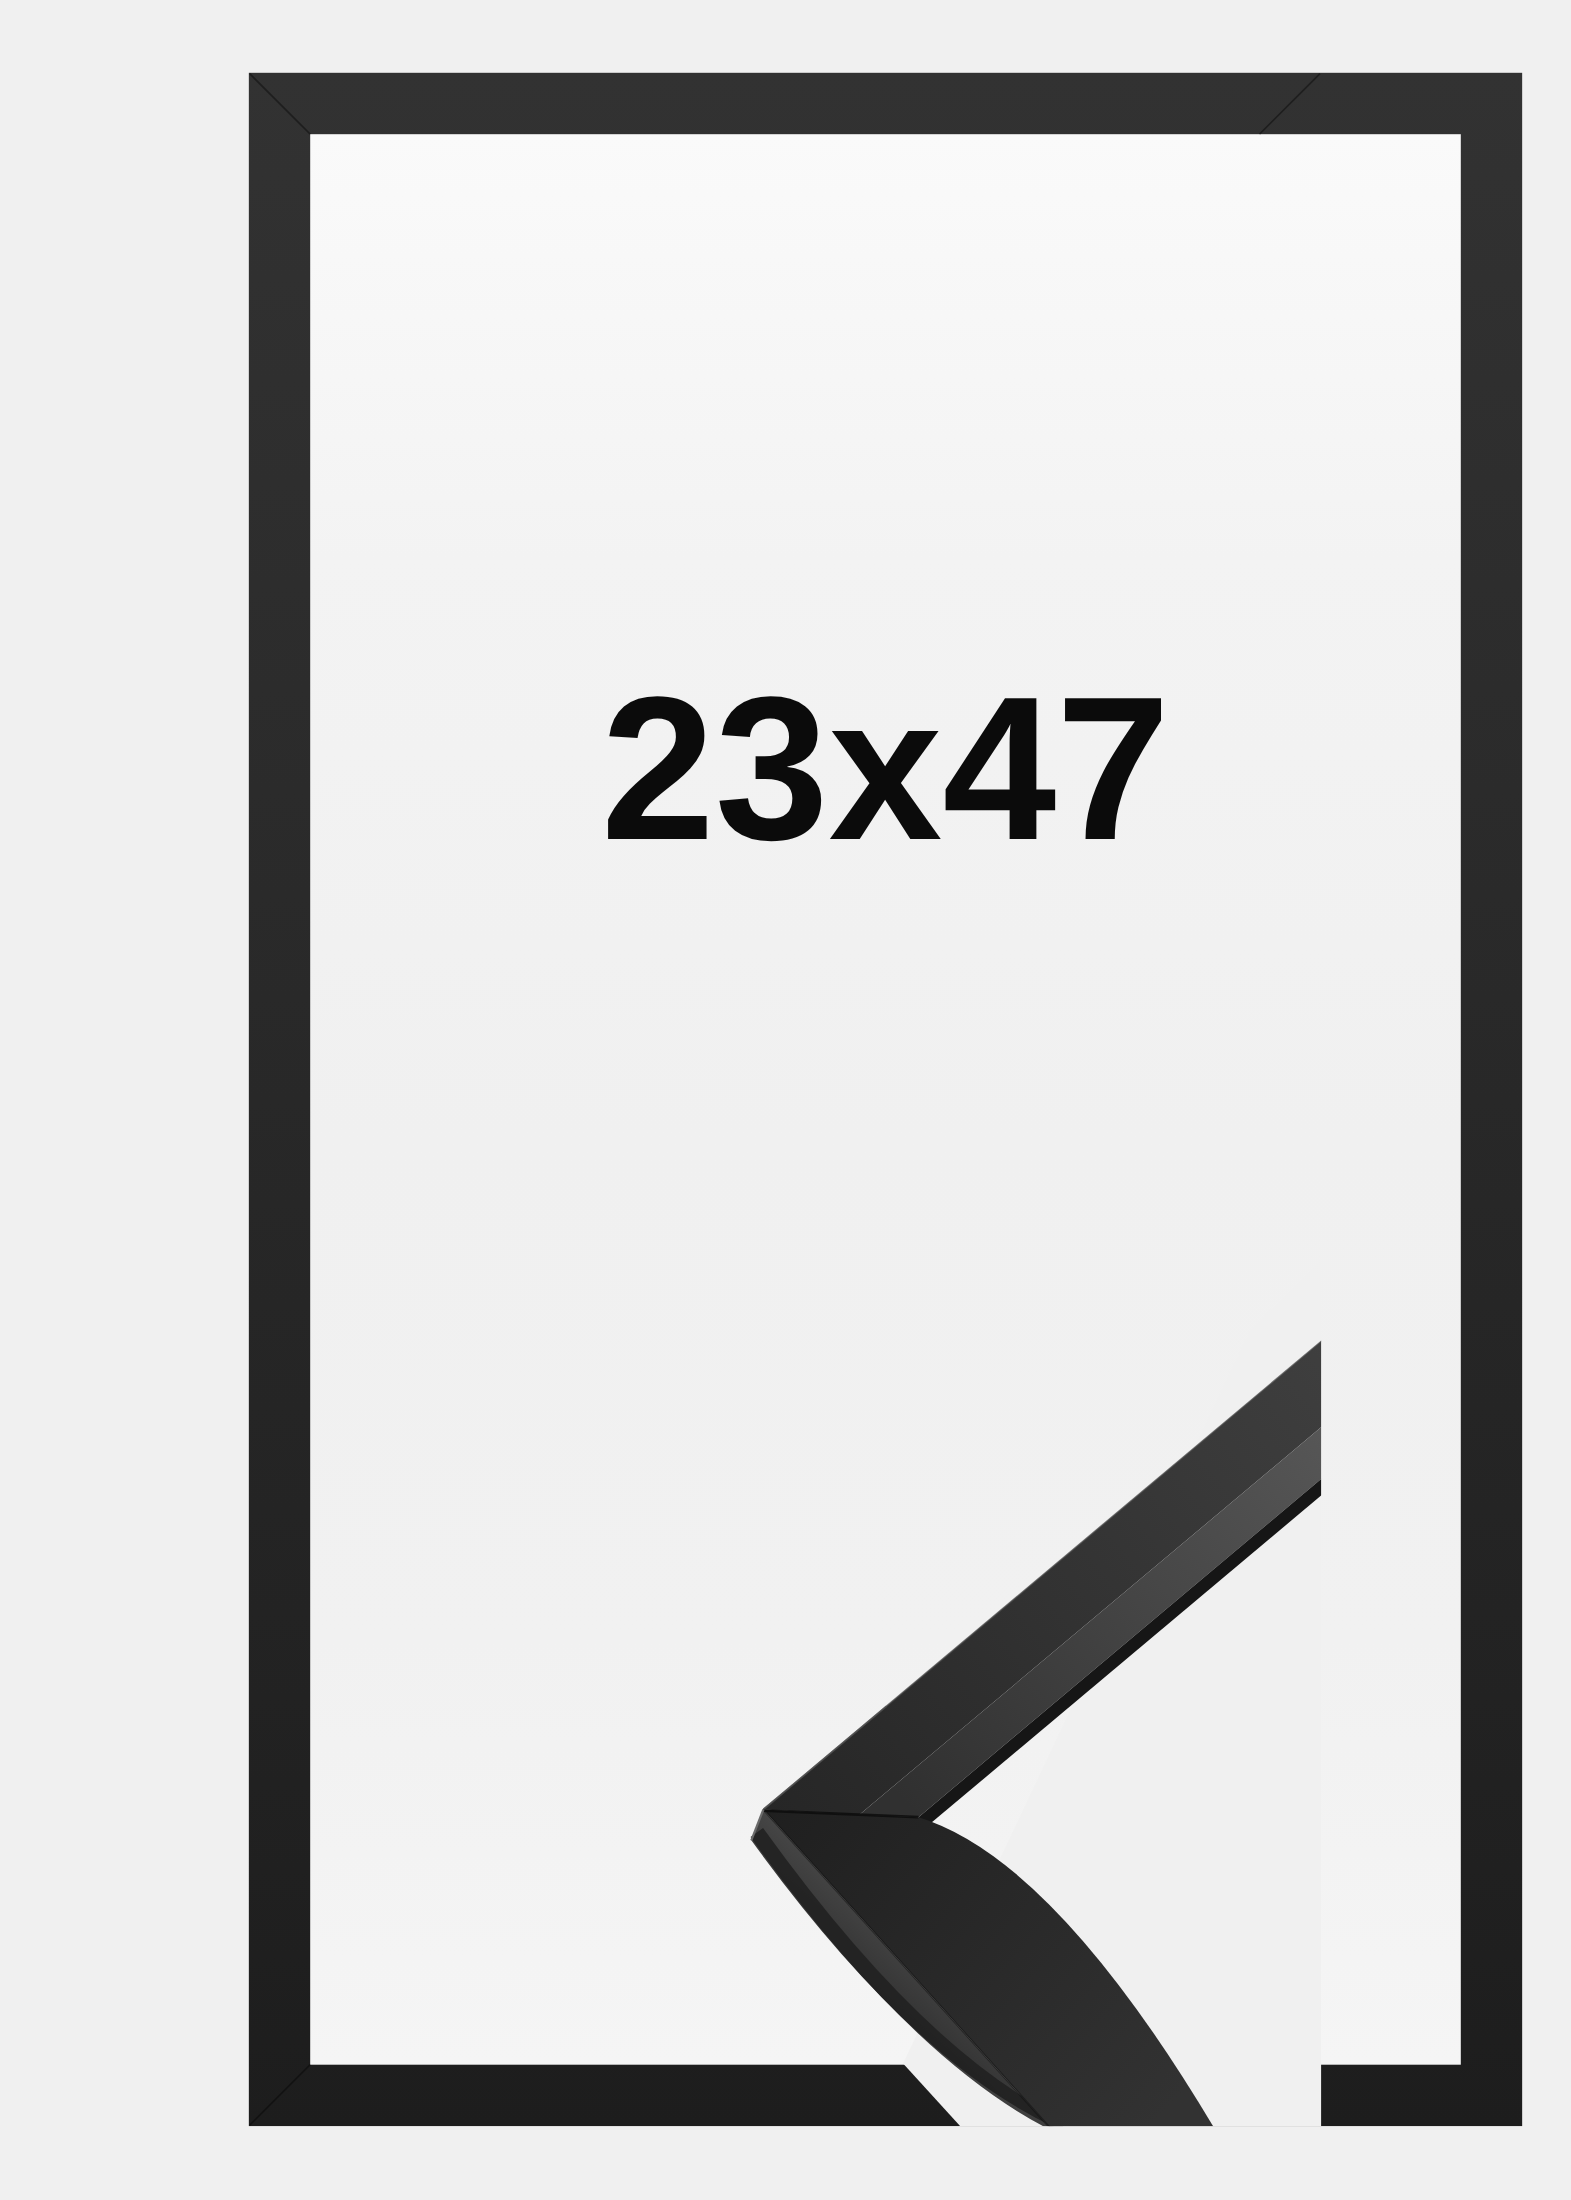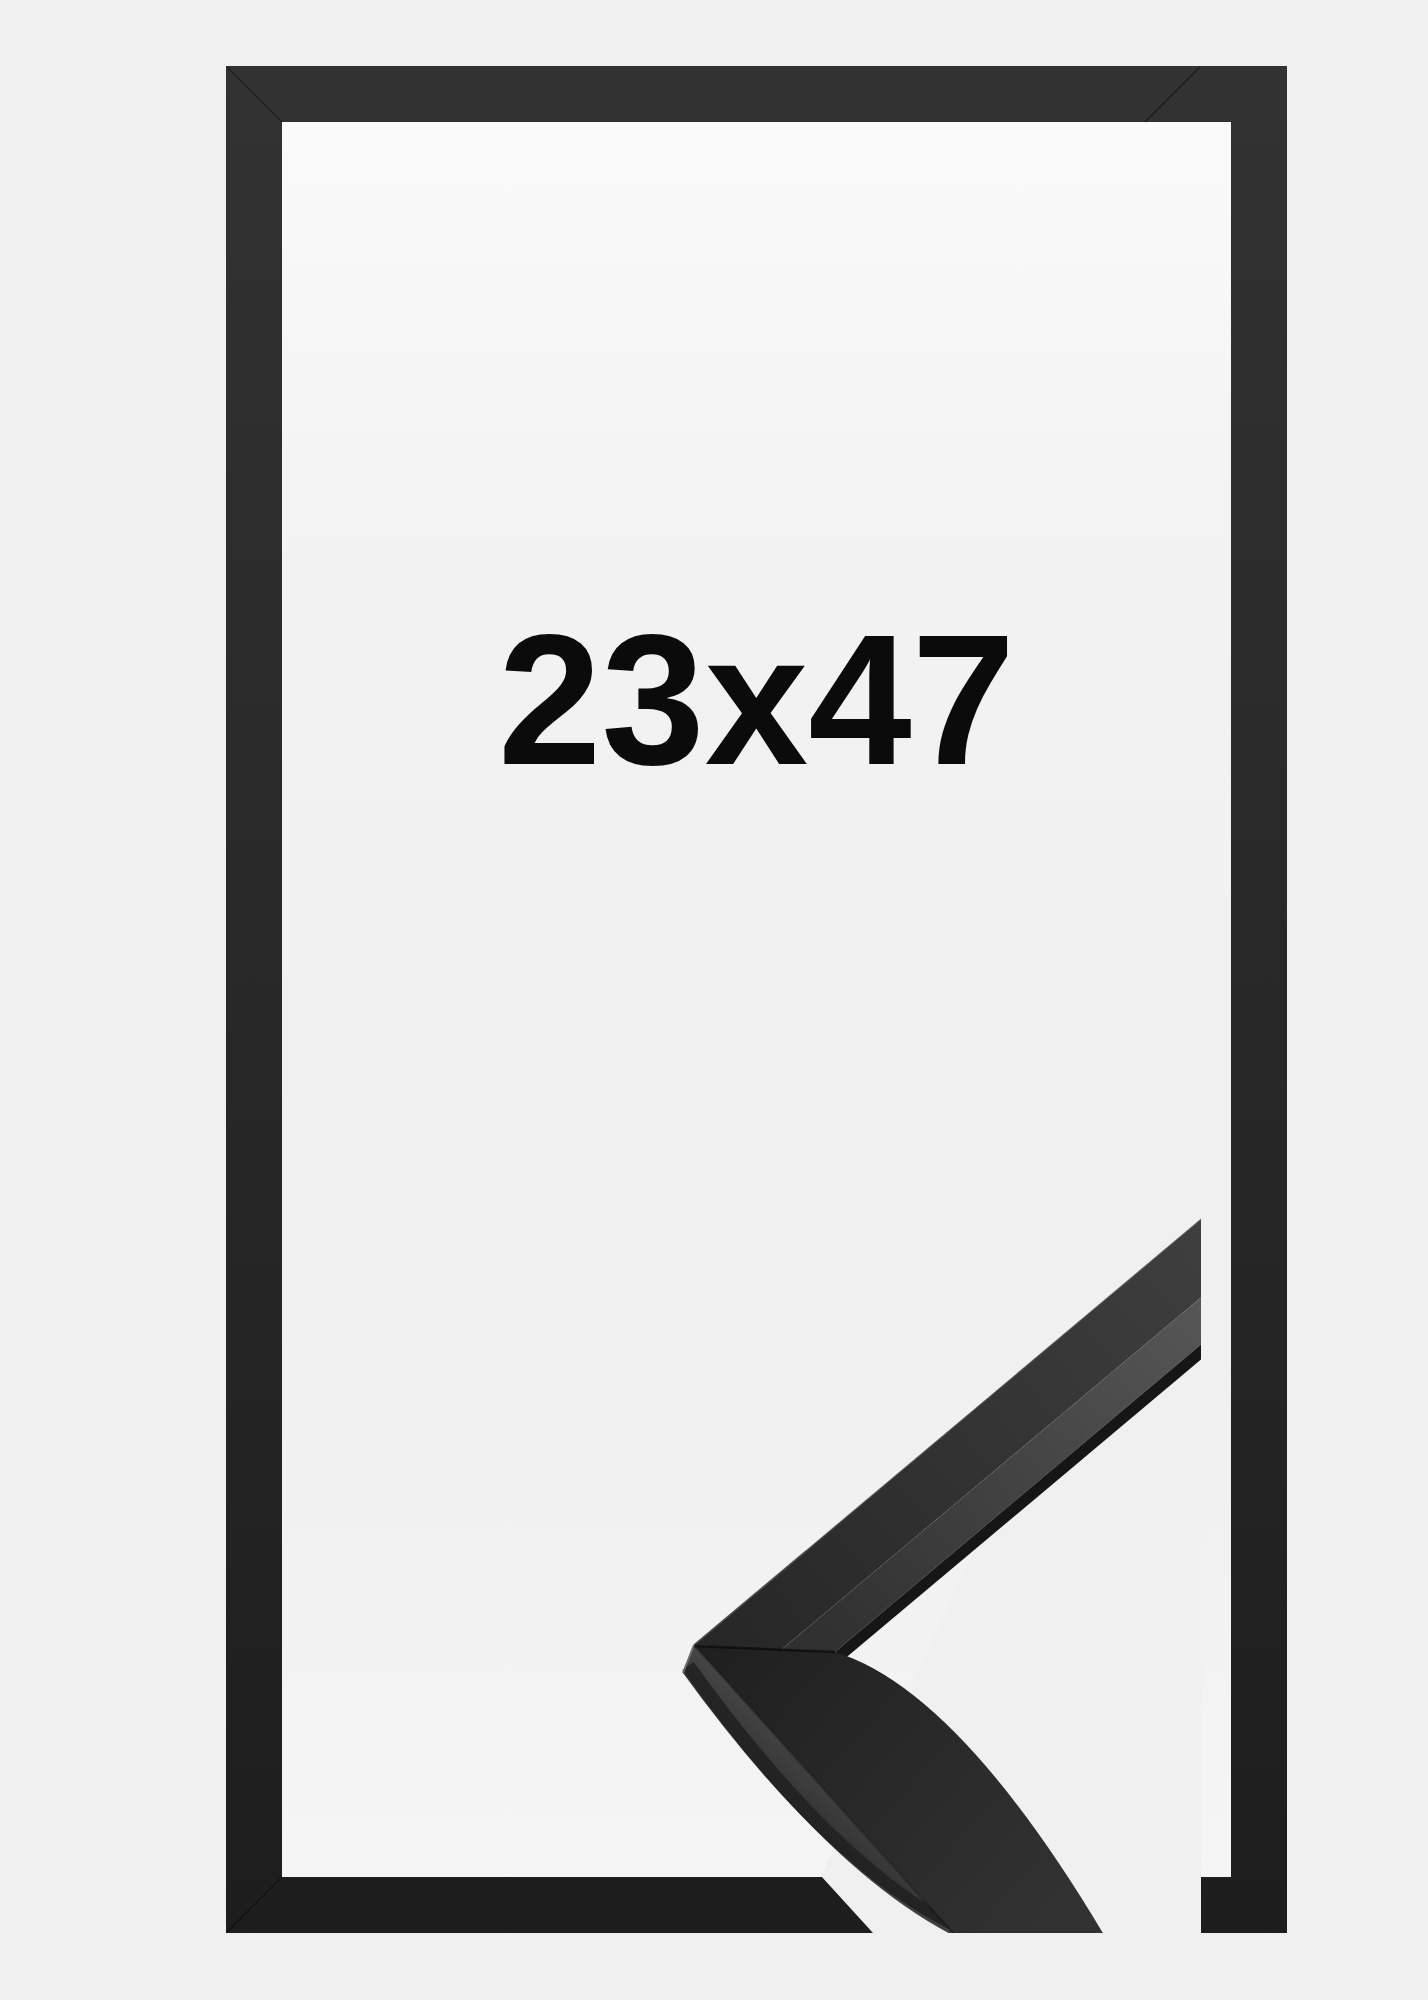--- a/index.html
+++ b/index.html
@@ -15,21 +15,21 @@
     position: relative;
     width: 1428px;
     height: 2000px;
     background: #f0f0f0;
   }
   
   .photo {
     position: absolute;
     left: 226px;
     top: 66px;
-    width: 1061px;
+    width: 1158px;
     height: 1867px;
     overflow: hidden;
   }
   
   .frame-border {
     position: absolute;
     inset: 0;
     background: linear-gradient(180deg, #323232 0%, #2a2a2a 40%, #232323 75%, #1d1d1d 100%);
   }
   

